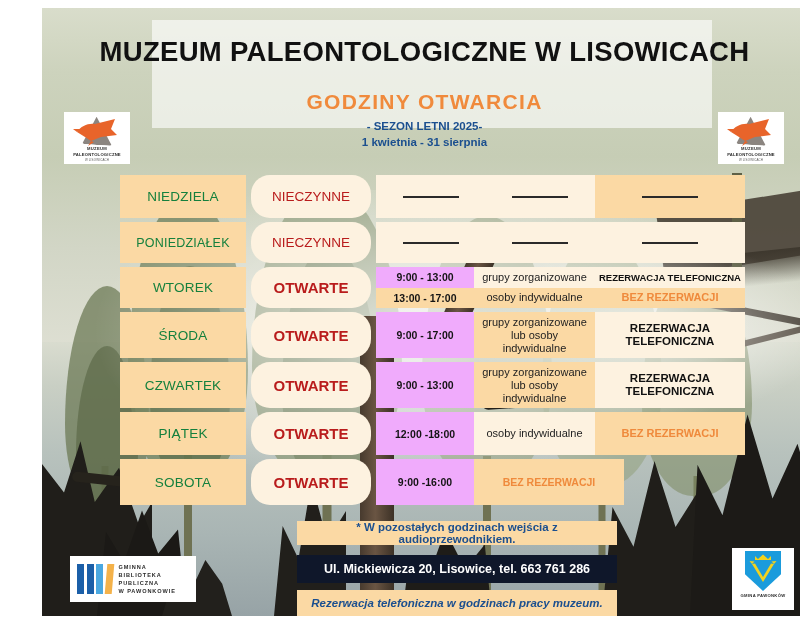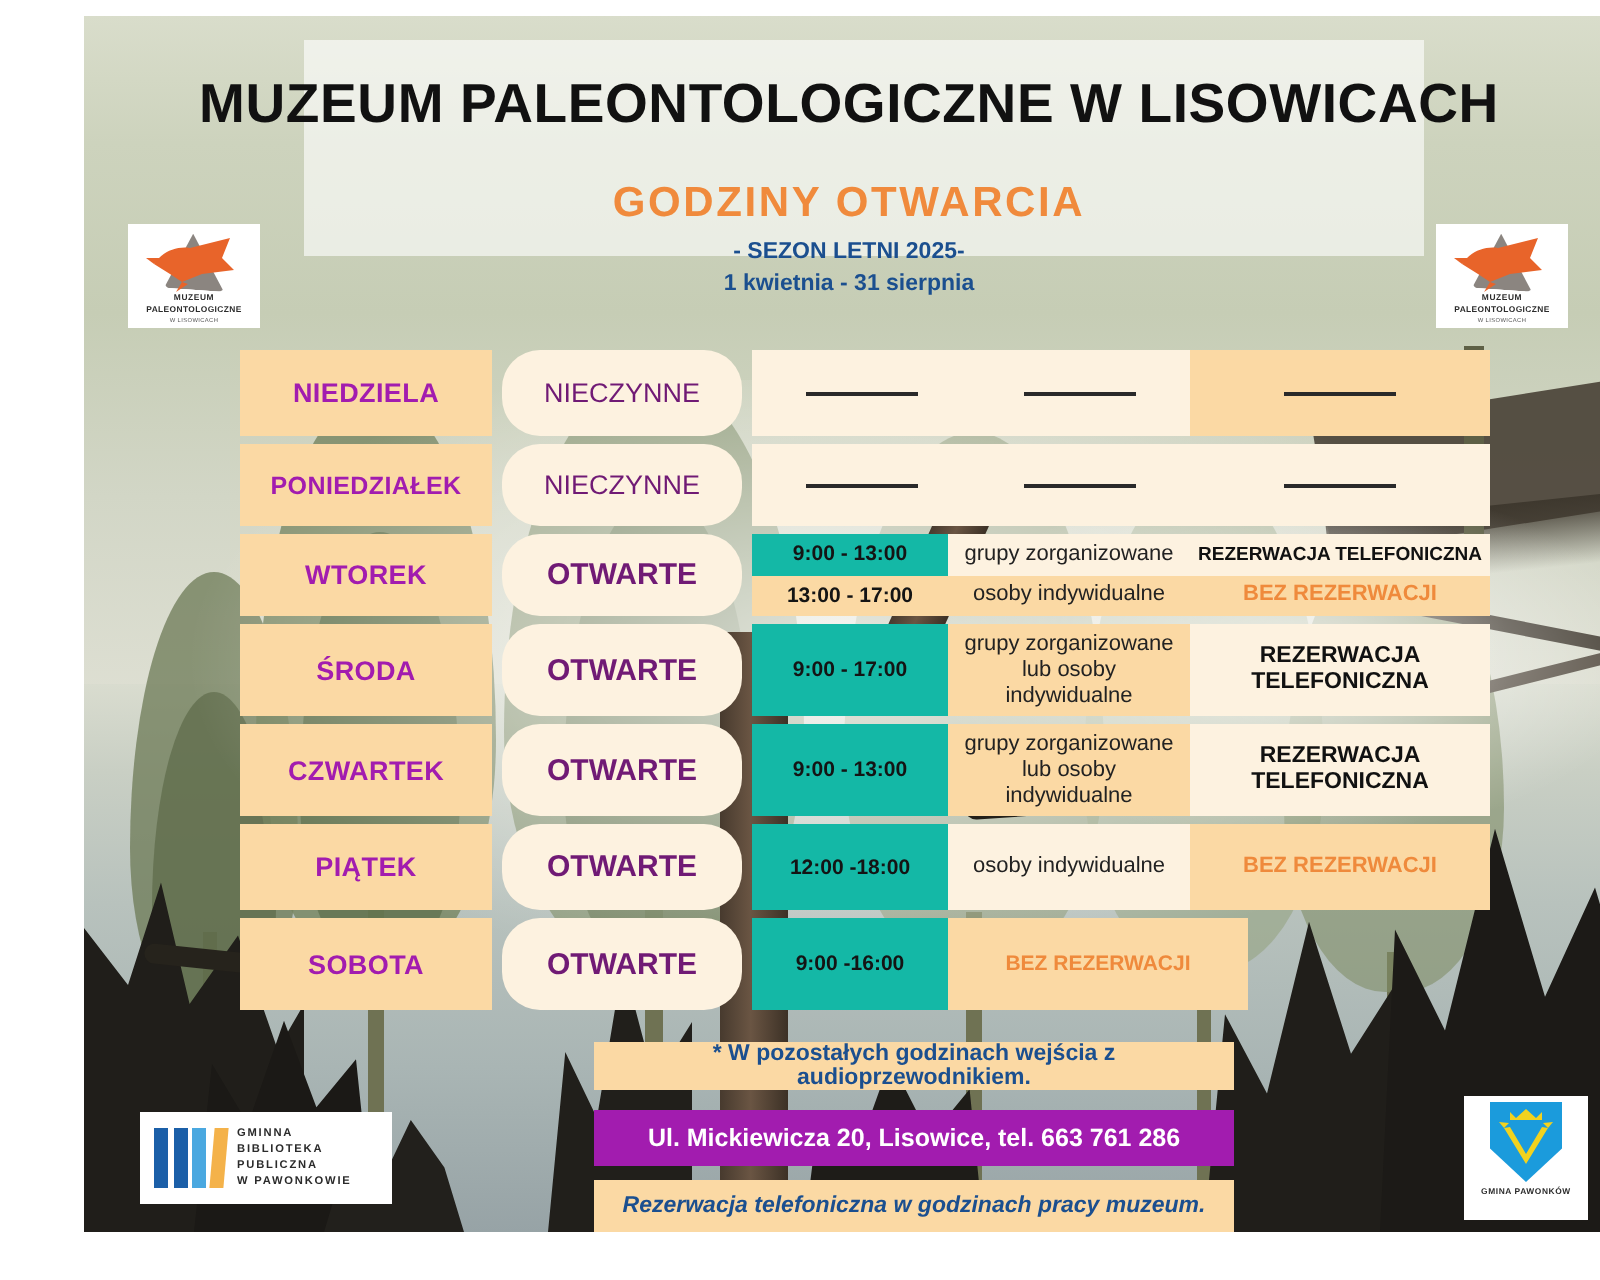--- a/index.html
+++ b/index.html
@@ -98,34 +98,34 @@
   .ml-txt1 { font-size: 4.2px; font-weight: bold; color: #2b2b2b; letter-spacing: .3px; line-height: 6px; }
   .ml-txt2 { font-size: 4.2px; font-weight: bold; color: #2b2b2b; letter-spacing: .2px; line-height: 6px; }
   .ml-txt3 { font-size: 2.9px; color: #555; letter-spacing: .2px; }
 
   
   .table { position: absolute; left: 78px; top: 167px; width: 625px; }
   .row { position: relative; display: flex; margin-bottom: 4px; }
   .cell { display: flex; align-items: center; justify-content: center; text-align: center; }
 
   .c-day {
-    width: 126px; background: #fbd9a4; color: #a21caf;
-    font-weight: bold; font-size: 13.5px; letter-spacing: .2px;
+    width: 126px; background: #fbd9a4; color: #15803d;
+    font-weight: normal; font-size: 13.5px; letter-spacing: .2px;
   }
   .c-status {
     width: 120px; margin-left: 5px; background: #fdf2e0;
-    color: #701a75; font-size: 14px; border-radius: 19px;
+    color: #b91c1c; font-size: 14px; border-radius: 19px;
   }
   .c-status.closed { font-weight: normal; font-size: 13.5px; }
   .c-status.open { font-weight: bold; font-size: 15px; }
   .c-rest { margin-left: 5px; flex: 1; display: flex; flex-direction: column; }
 
   .subrow { display: flex; flex: 1; }
   .c-time {
-    width: 98px; background: #14b8a6;
+    width: 98px; background: #f0abfc;
     font-size: 10.5px; font-weight: bold; color: #141414;
   }
   .c-time.hl { background: #fbd9a4; }
   .c-who {
     flex: 1; background: #fdf2e0; font-size: 11px; color: #222; line-height: 13px;
   }
   .c-who.hl { background: #fbd9a4; }
   .c-res {
     width: 150px; background: #fdf2e0; font-size: 9.5px; font-weight: bold;
     color: #111; line-height: 13px;
@@ -137,21 +137,21 @@
   .dashcell.hl { background: #fbd9a4; }
   .dash { width: 56px; height: 2px; background: #2a2a2a; }
 
   
   .fbox {
     position: absolute; left: 255px; width: 320px;
     display: flex; align-items: center; justify-content: center; text-align: center;
     font-size: 11.5px; font-weight: bold;
   }
   .fbox.n1 { top: 513px; height: 24px; background: #fbd9a4; color: #1b4f8f; }
-  .fbox.n2 { top: 547px; height: 28px; background: #a21caf; color: #ffffff; font-size: 12.5px; }
+  .fbox.n2 { top: 547px; height: 28px; background: #0f172a; color: #ffffff; font-size: 12.5px; }
   .fbox.n3 { top: 582px; height: 26px; background: #fbd9a4; color: #1b4f8f; font-style: italic; }
 
   
   .lib-logo {
     position: absolute; left: 28px; top: 548px; width: 126px; height: 46px;
     background: #ffffff; display: flex; align-items: center; padding-left: 7px; gap: 6px;
   }
   .lib-bars { display: flex; align-items: flex-end; gap: 2.5px; height: 30px; }
   .lib-bars i { display: block; width: 7px; height: 30px; }
   .lib-bars i.b1 { background: #1b5fa8; }

